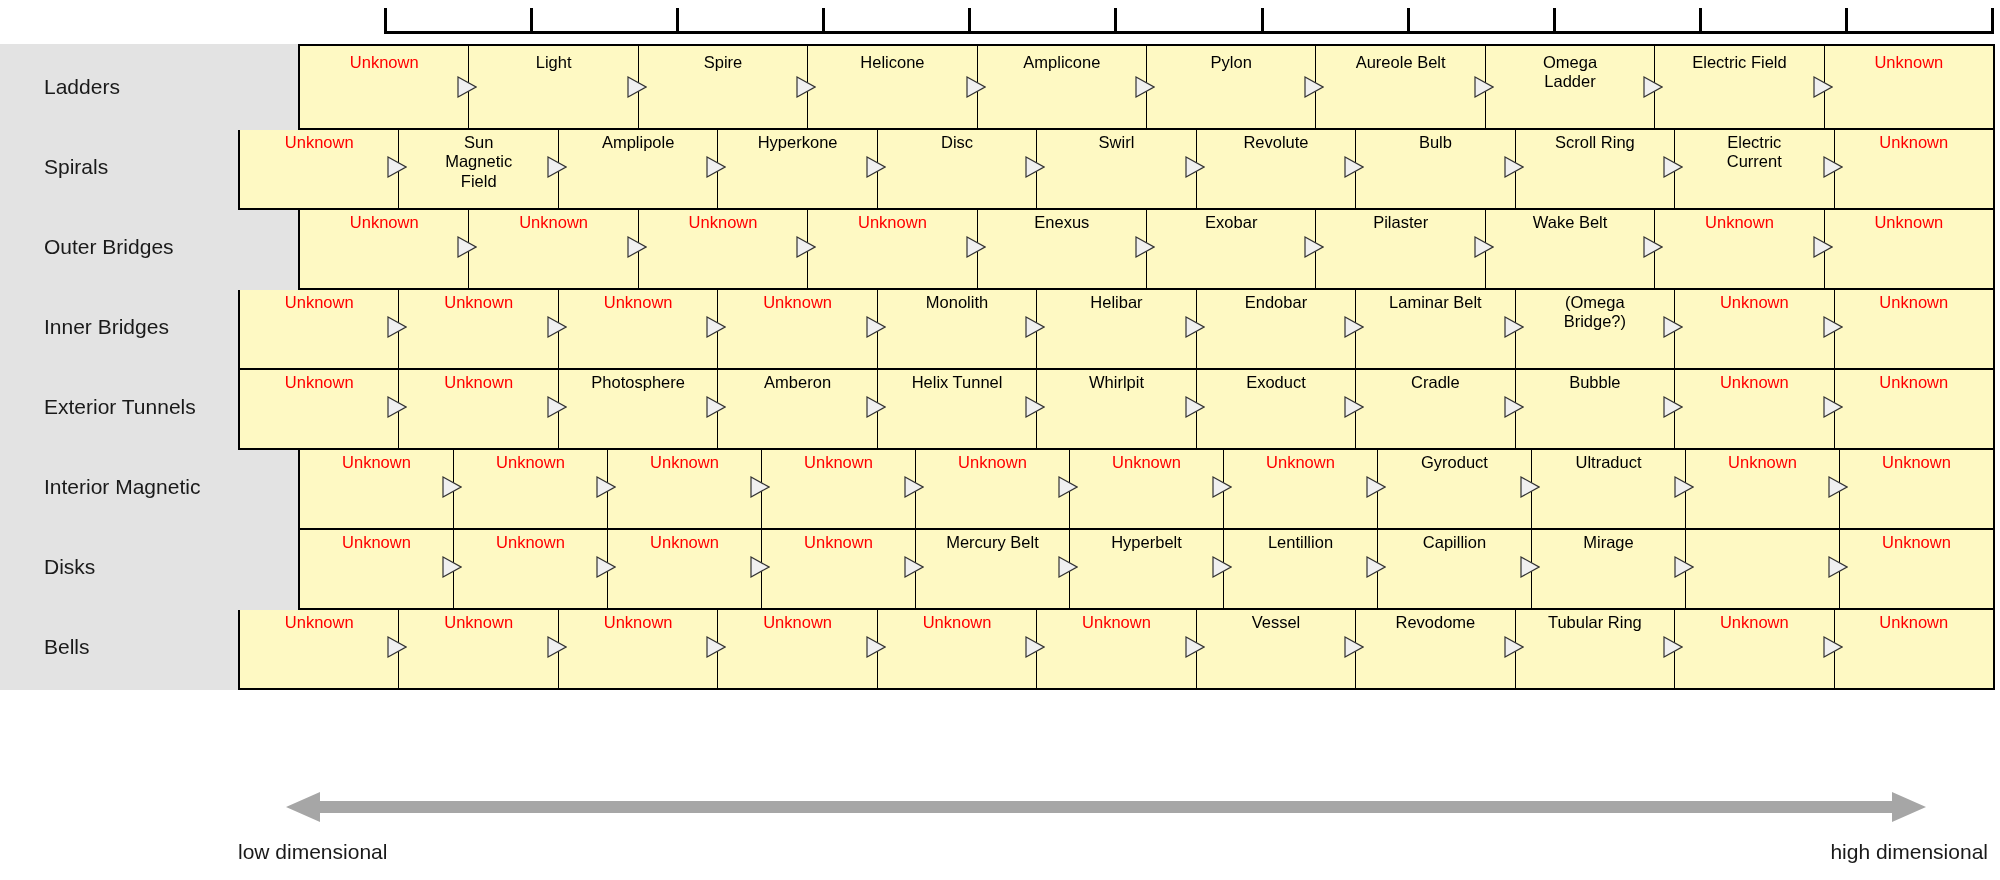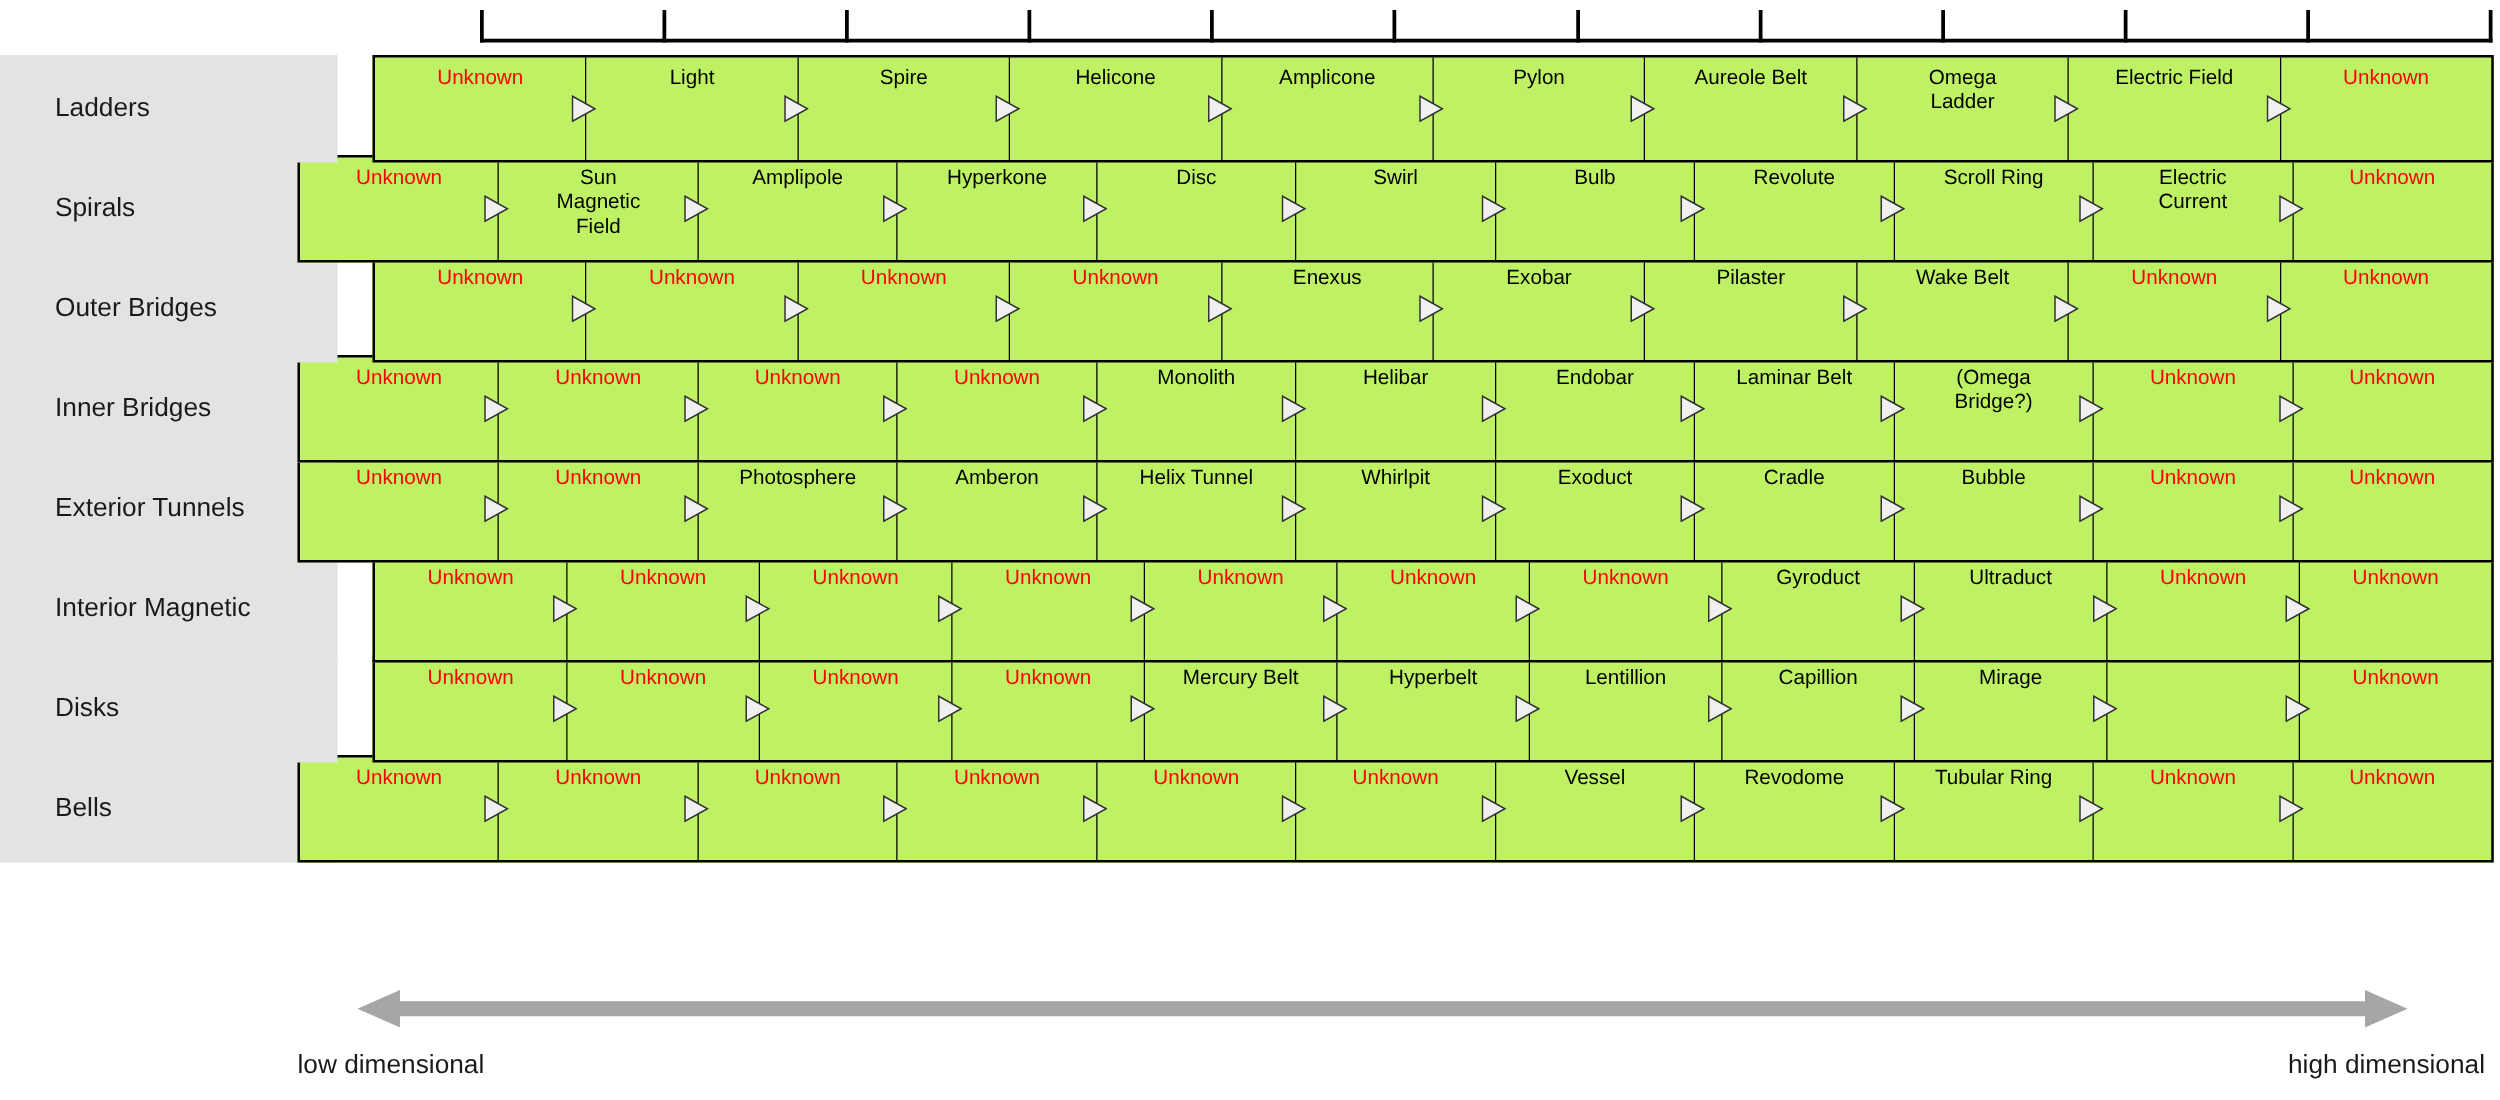--- a/index.html
+++ b/index.html
@@ -45,41 +45,41 @@
   
   .row {
     position: absolute;
     height: 86px;
   }
 
   .row-label {
     position: absolute;
     left: 0;
     top: 0;
-    width: 270px;
+    width: 298px;
     height: 86px;
     background: #e3e3e3;
     display: flex;
     align-items: center;
     box-sizing: border-box;
     padding-left: 44px;
   }
   .row-label span {
     font-size: 21px;
     color: #1a1a1a;
     line-height: 1.1;
   }
 
   .row-track {
     position: absolute;
     top: 0;
     height: 86px;
     border: 2px solid #000000;
     box-sizing: border-box;
-    background: #bef264;
+    background: #fef9c3;
     display: flex;
     align-items: center;
   }
 
   .cell {
     position: relative;
     height: 100%;
     box-sizing: border-box;
     border-right: 1px solid #000000;
     display: flex;
@@ -285,29 +285,29 @@
           </div>
           <div class="cell" style="flex: 1 1 0px;">
             <div class="cell-text">Swirl</div>
             <div class="arrow">
               <svg width="20" height="22" viewBox="0 0 20 22" xmlns="http://www.w3.org/2000/svg">
                 <polygon points="1,1 19,11 1,21" fill="#f0f0f0" stroke="#333333" stroke-width="1.2"></polygon>
               </svg>
             </div>
           </div>
           <div class="cell" style="flex: 1 1 0px;">
+            <div class="cell-text">Revolute</div>
+            <div class="arrow">
+              <svg width="20" height="22" viewBox="0 0 20 22" xmlns="http://www.w3.org/2000/svg">
+                <polygon points="1,1 19,11 1,21" fill="#f0f0f0" stroke="#333333" stroke-width="1.2"></polygon>
+              </svg>
+            </div>
+          </div>
+          <div class="cell" style="flex: 1 1 0px;">
             <div class="cell-text">Bulb</div>
-            <div class="arrow">
-              <svg width="20" height="22" viewBox="0 0 20 22" xmlns="http://www.w3.org/2000/svg">
-                <polygon points="1,1 19,11 1,21" fill="#f0f0f0" stroke="#333333" stroke-width="1.2"></polygon>
-              </svg>
-            </div>
-          </div>
-          <div class="cell" style="flex: 1 1 0px;">
-            <div class="cell-text">Revolute</div>
             <div class="arrow">
               <svg width="20" height="22" viewBox="0 0 20 22" xmlns="http://www.w3.org/2000/svg">
                 <polygon points="1,1 19,11 1,21" fill="#f0f0f0" stroke="#333333" stroke-width="1.2"></polygon>
               </svg>
             </div>
           </div>
           <div class="cell" style="flex: 1 1 0px;">
             <div class="cell-text">Scroll Ring</div>
             <div class="arrow">
               <svg width="20" height="22" viewBox="0 0 20 22" xmlns="http://www.w3.org/2000/svg">

